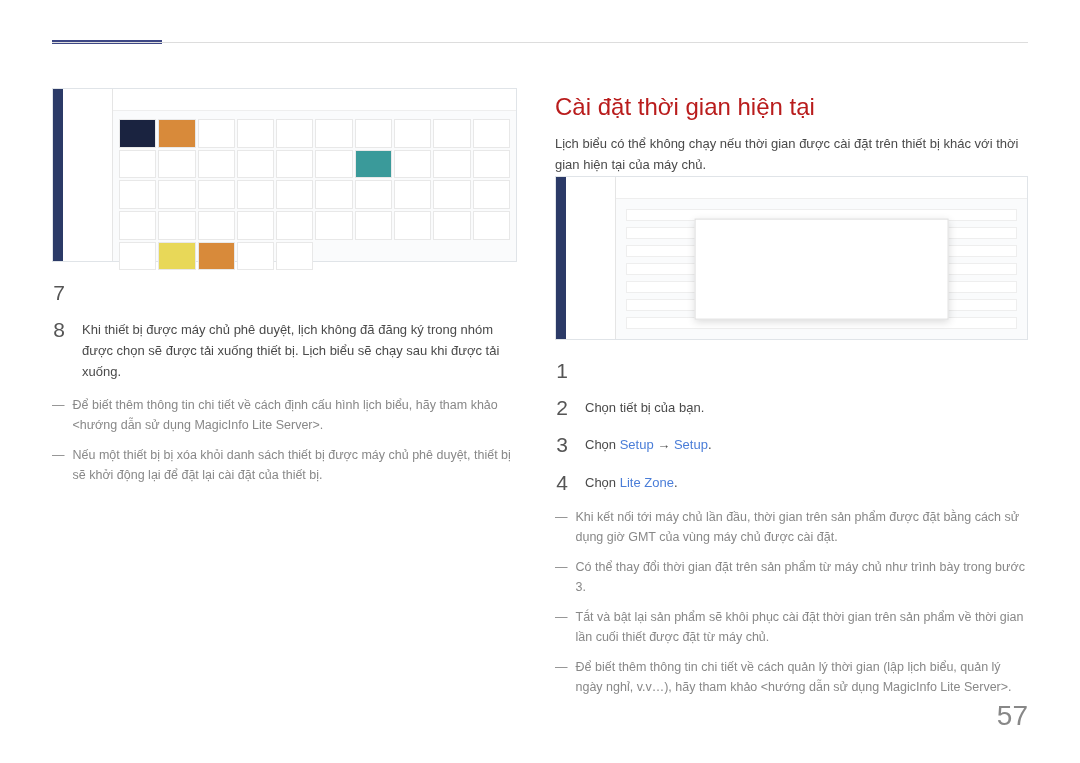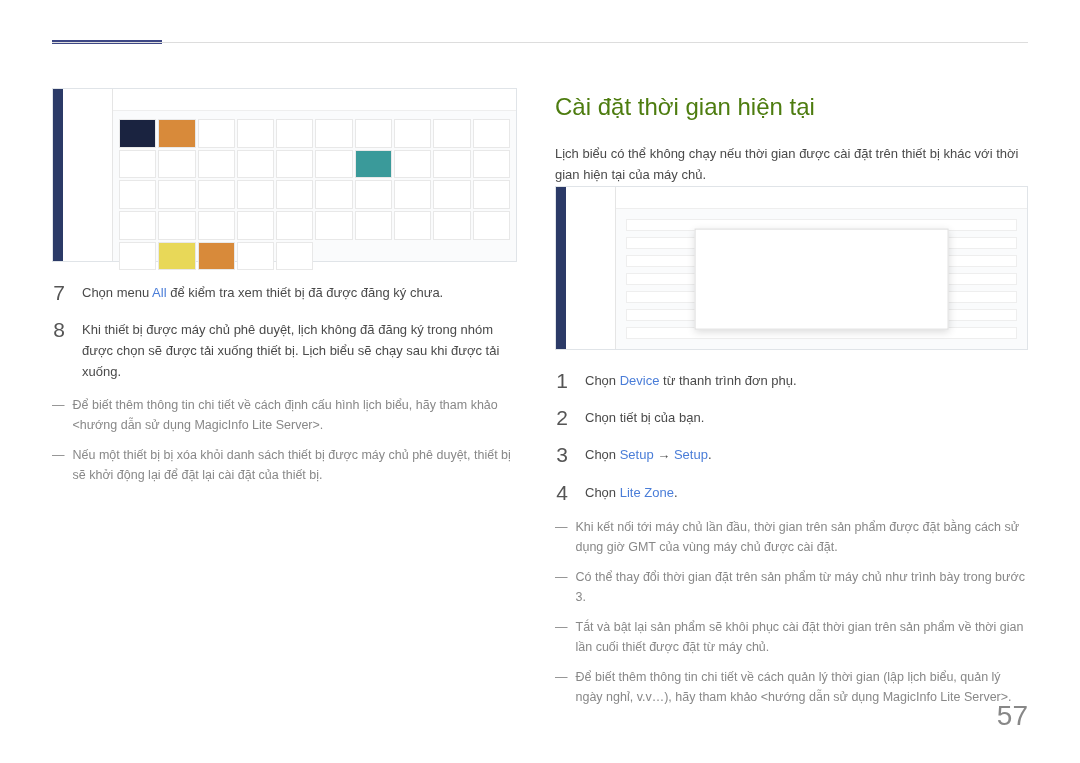--- a/index.html
+++ b/index.html
@@ -25,21 +25,21 @@
 .ss-list{padding:10px;display:flex;flex-direction:column;gap:6px}
 .ss-row{height:12px;background:#fff;border:1px solid #eee}
 .ss-dialog{position:absolute;left:50%;top:50%;transform:translate(-50%,-50%);width:62%;height:72%;background:#fff;box-shadow:0 2px 8px rgba(0,0,0,.15);border:1px solid #ddd}
 .step{display:flex;gap:16px;margin-bottom:12px;align-items:flex-start}
 .step-num{font-size:21px;font-weight:300;color:#555;min-width:14px;text-align:center;line-height:1.2}
 .step-text{padding-top:3px}
 .link{color:#4a7dd8}
 .bullet-list{margin-top:8px;padding-left:0}
 .bullet{display:flex;gap:8px;margin-bottom:10px;color:#888;font-size:12.5px}
 .bullet-dash{color:#888;flex-shrink:0}
-h2.section-title{font-size:24px;font-weight:400;color:#4d7c0f;margin-bottom:18px}
+h2.section-title{font-size:24px;font-weight:400;color:#b91c1c;margin-bottom:8px}
 .intro{font-size:13px;margin-bottom:0}
 .page-num{position:absolute;bottom:24px;right:52px;font-size:28px;color:#888;font-weight:300}
 .arrow{font-family:Arial}
 </style>
 </head>
 <body>
 
 <div class="accent-bar"></div>
 <div class="page-border"></div>
 
@@ -95,23 +95,20 @@
             <div class="ss-tile yellow"></div>
             <div class="ss-tile orange"></div>
             <div class="ss-tile"></div>
             <div class="ss-tile"></div>
         </div>
       </div>
     </div>
 
     <div class="step">
       <div class="step-num">7</div>
-      <div class="step-text">
-        <span>Chọn menu </span><span class="link">All</span><span> để kiểm tra xem thiết bị đã được đăng ký chưa.</span>
-      </div>
     </div>
     <div class="step">
       <div class="step-num">8</div>
       <div class="step-text">Khi thiết bị được máy chủ phê duyệt, lịch không đã đăng ký trong nhóm được chọn sẽ được tải xuống thiết bị. Lịch biểu sẽ chạy sau khi được tải xuống.</div>
     </div>
 
     <div class="bullet-list">
       <div class="bullet">
         <span class="bullet-dash">―</span>
         <span>Để biết thêm thông tin chi tiết về cách định cấu hình lịch biểu, hãy tham khảo &lt;hướng dẫn sử dụng MagicInfo Lite Server&gt;.</span>
@@ -140,23 +137,20 @@
             <div class="ss-row"></div>
             <div class="ss-row"></div>
             <div class="ss-row"></div>
         </div>
         <div class="ss-dialog"></div>
       </div>
     </div>
 
     <div class="step">
       <div class="step-num">1</div>
-      <div class="step-text">
-        <span>Chọn </span><span class="link">Device</span><span> từ thanh trình đơn phụ.</span>
-      </div>
     </div>
     <div class="step">
       <div class="step-num">2</div>
       <div class="step-text">Chọn tiết bị của bạn.</div>
     </div>
     <div class="step">
       <div class="step-num">3</div>
       <div class="step-text">
         <span>Chọn </span><span class="link">Setup</span><span class="arrow"> → </span><span class="link">Setup</span><span>.</span>
       </div>

